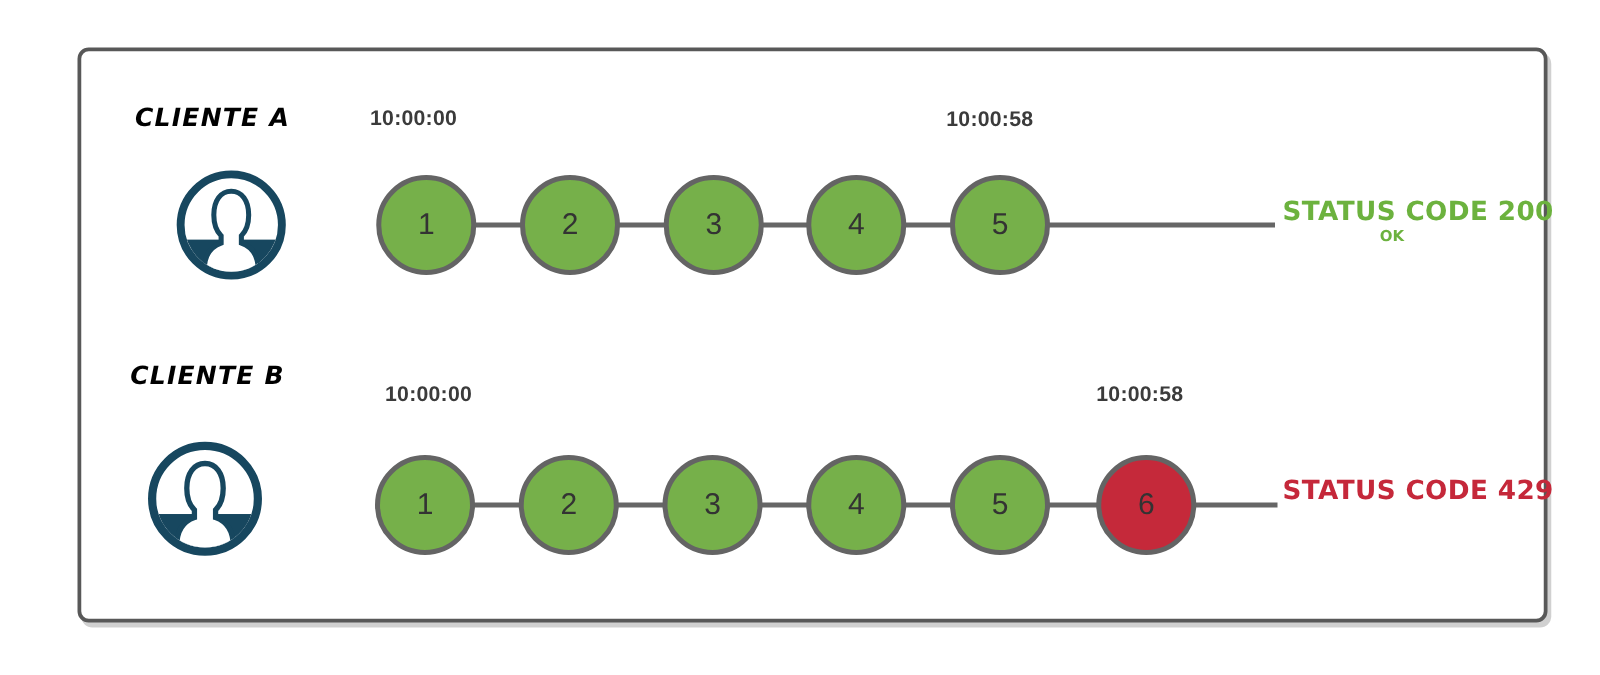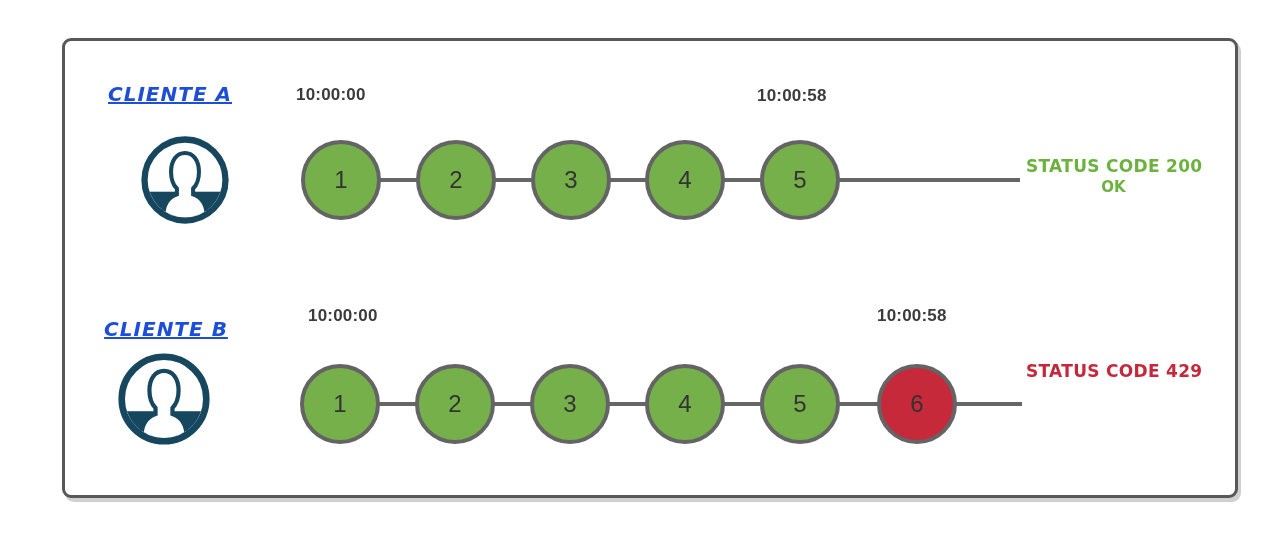--- a/index.html
+++ b/index.html
@@ -26,22 +26,21 @@
 
   .client-label {
     position: absolute;
     width: 170px;
     text-align: center;
     font-family: "DejaVu Sans", sans-serif;
     font-style: italic;
     font-weight: 700;
     font-size: 20px;
     letter-spacing: 1px;
-    color: #1d4ed8;
-    text-decoration: underline;
+    color: #000000;
   }
 
   .avatar { position: absolute; }
   .avatar svg { display: block; width: 100%; height: 100%; }
 
   .time-label {
     position: absolute;
     font-family: "Liberation Sans", sans-serif;
     font-weight: 700;
     font-size: 17px;
@@ -76,22 +75,22 @@
 
   .status-block {
     position: absolute;
     width: 175px;
     text-align: center;
     font-family: "DejaVu Sans", sans-serif;
     font-weight: 700;
     line-height: 1.15;
     z-index: 3;
   }
-  .status-line1 { font-size: 17px; letter-spacing: 0.3px; white-space: nowrap; }
-  .status-line2 { font-size: 15px; margin-top: 2px; white-space: nowrap; }
+  .status-line1 { font-size: 21px; letter-spacing: 0.3px; white-space: nowrap; }
+  .status-line2 { font-size: 12px; margin-top: 2px; white-space: nowrap; }
   .status-ok   { color: #6cb23e; }
   .status-err  { color: #c5283a; }
 </style>
 </head>
 <body>
 
 <div class="canvas">
   <div class="frame"></div>
 
   <div class="client-label" style="left:85px; top:82px;">CLIENTE A</div>
@@ -120,21 +119,21 @@
   <div class="req-circle req-ok" style="left:416px; top:140px;">2</div>
   <div class="req-circle req-ok" style="left:531px; top:140px;">3</div>
   <div class="req-circle req-ok" style="left:645px; top:140px;">4</div>
   <div class="req-circle req-ok" style="left:760px; top:140px;">5</div>
 
   <div class="status-block status-ok" style="left:1026px; top:157px;">
     <div class="status-line1">STATUS CODE 200</div>
     <div class="status-line2">OK</div>
   </div>
 
-  <div class="client-label" style="left:81px; top:317px;">CLIENTE B</div>
+  <div class="client-label" style="left:81px; top:288px;">CLIENTE B</div>
 
   <div class="avatar" style="left:117px; top:352px; width:94px; height:94px;">
     <svg viewBox="0 0 100 100" aria-hidden="true">
       <defs>
           <clipPath id="avclipB">
             <circle cx="50" cy="50" r="41.5"></circle>
           </clipPath>
         </defs>
       <circle cx="50" cy="50" r="45" fill="#ffffff" stroke="#17475f" stroke-width="7"></circle>
       <g clip-path="url(#avclipB)">
@@ -149,16 +148,16 @@
 
   <div class="timeline" style="left:340px; top:402px; width:682px;"></div>
 
   <div class="req-circle req-ok" style="left:300px; top:364px;">1</div>
   <div class="req-circle req-ok" style="left:415px; top:364px;">2</div>
   <div class="req-circle req-ok" style="left:530px; top:364px;">3</div>
   <div class="req-circle req-ok" style="left:645px; top:364px;">4</div>
   <div class="req-circle req-ok" style="left:760px; top:364px;">5</div>
   <div class="req-circle req-blocked" style="left:877px; top:364px;">6</div>
 
-  <div class="status-block status-err" style="left:1026px; top:362px;">
+  <div class="status-block status-err" style="left:1026px; top:380px;">
     <div class="status-line1">STATUS CODE 429</div>
   </div>
 </div>
 
 </body></html>

